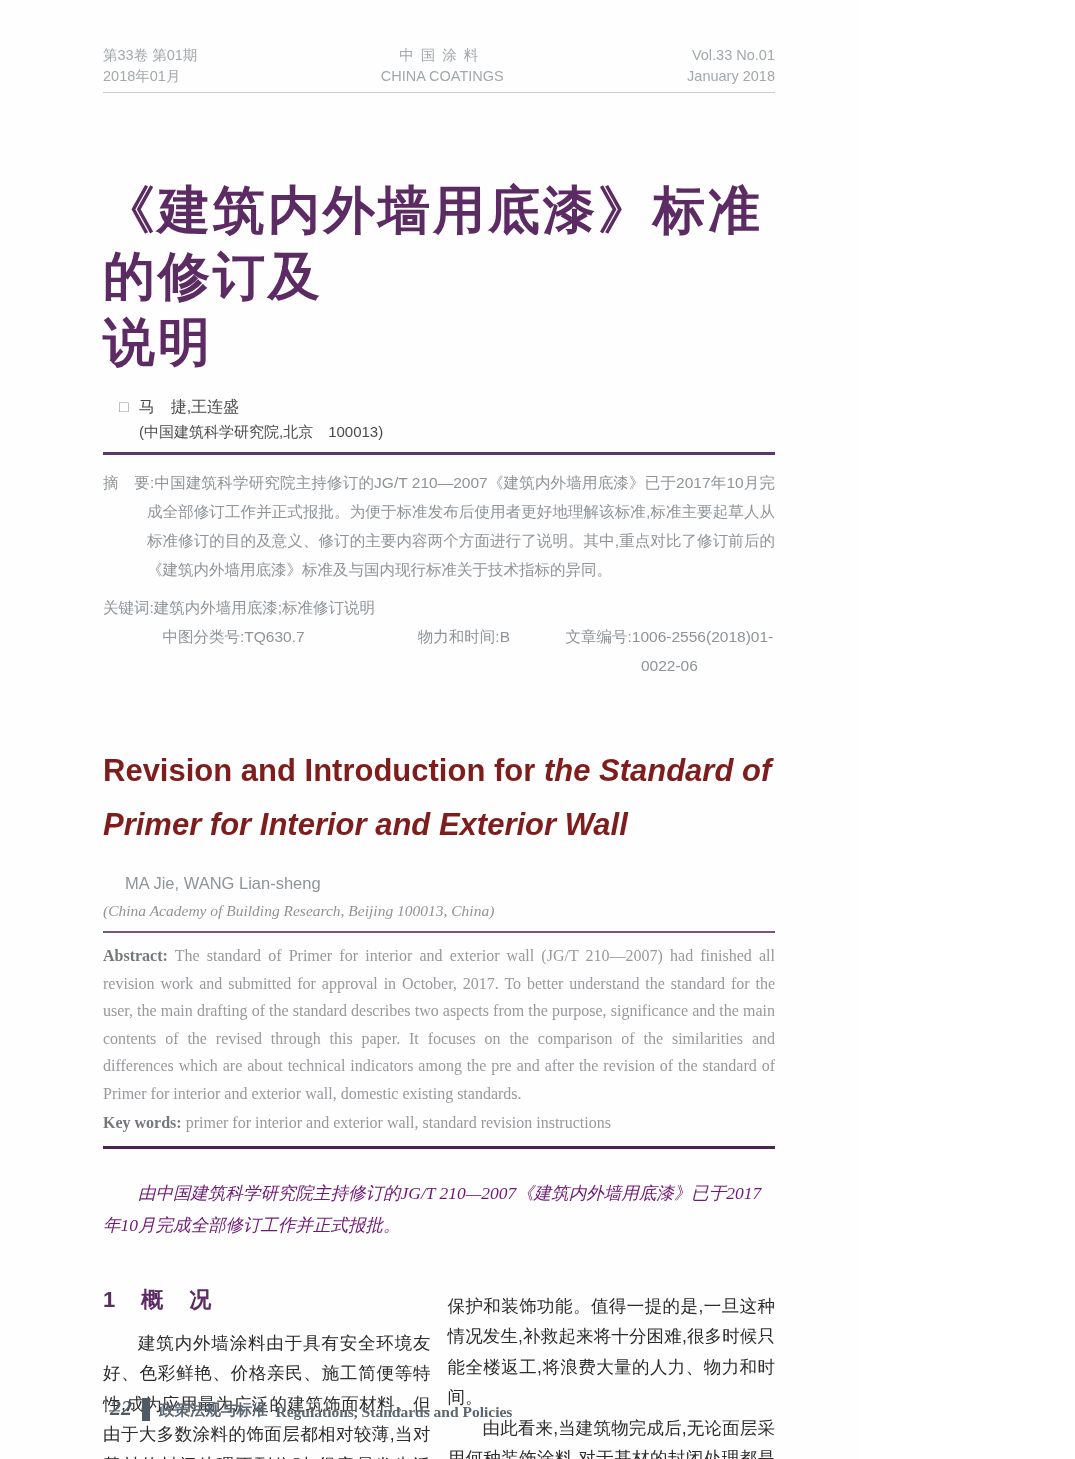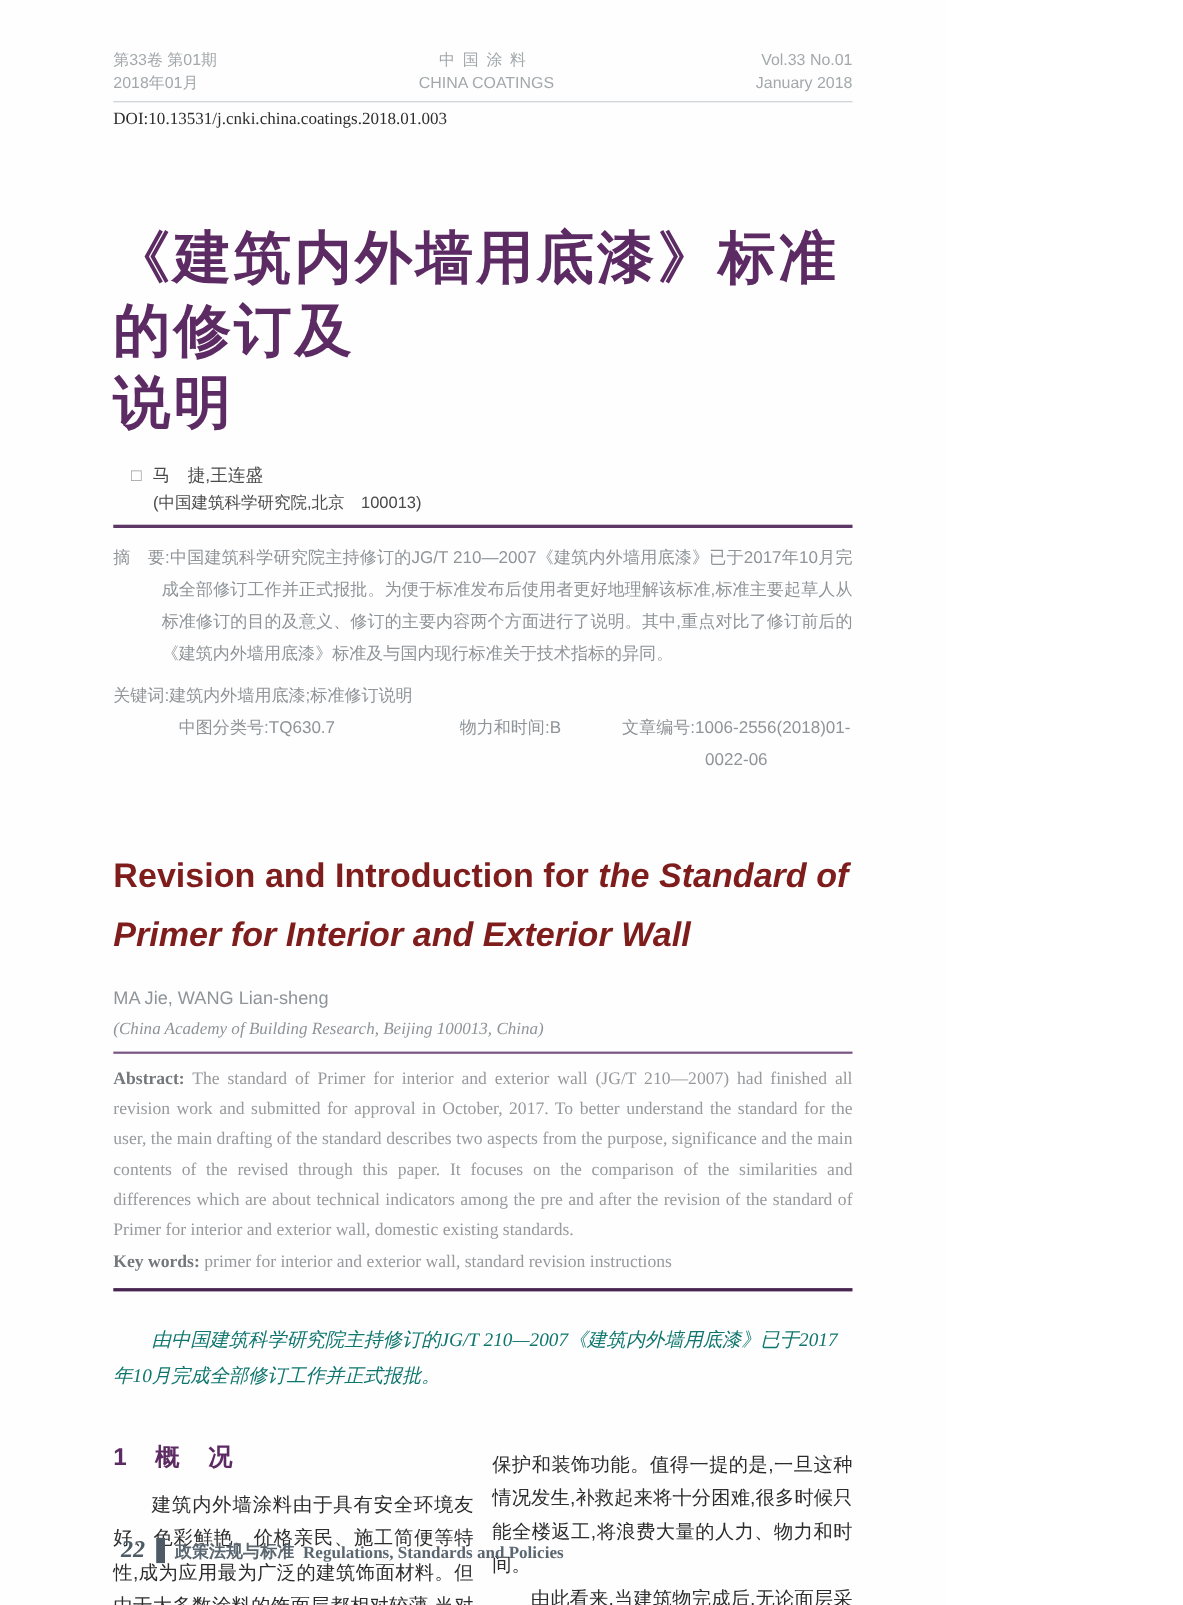--- a/index.html
+++ b/index.html
@@ -29,32 +29,32 @@
   .abs-cn { color:#8f9498; font-size:15.5px; line-height:29px; margin-top:13px; }
   .abs-body { padding-left:44px; text-indent:-44px; text-align:justify; }
   .kw-row { margin-top:9px; }
   .meta-row { display:flex; margin-top:0;text-align:center; }
   .meta-item1 { width:327px; }
   .meta-item2 { width:250px; }
 
   
   .title-en { margin-top:64px; font-size:31px; font-weight:bold; color:#7f1d1d; line-height:54px; }
   .title-en .t-italic { font-style:italic; }
-  .authors-en { margin-top:22px; color:#8f9498; font-size:16.5px; }
+  .authors-en { margin-top:22px; color:#8f9498; font-size:16.5px;margin-left:22px; }
   .affil-en { margin-top:9px; font-family:"Liberation Serif","DejaVu Serif",serif; font-style:italic; color:#8f9498; font-size:15.5px; }
   .rule-purple2 { height:2px; background:#7a5584; margin-top:11px; }
 
   
   .abs-en { font-family:"Liberation Serif","DejaVu Serif",serif; color:#97999c; font-size:16px; line-height:27.5px; text-align:justify; margin-top:9px; }
   .abs-en b { color:#74787c; }
   .kw-en { margin-top:2px; text-align:left; }
   .rule-dark { height:3px; background:#472550; margin-top:9px; }
 
   
-  .intro { margin-top:28px; color:#0f766e; font-size:17.5px; line-height:32px; text-indent:2em;
+  .intro { margin-top:28px; color:#701a75; font-size:17.5px; line-height:32px; text-indent:2em;
            font-family:"Liberation Serif","DejaVu Serif",serif; font-style:italic; padding-right:6px; }
 
   
   .columns { display:flex; gap:17px; margin-top:44px;align-items:center; }
   .col { width:435px; }
   .sec-heading { font-size:22px; color:#5d2b63; font-weight:bold; margin-bottom:13px; letter-spacing:2px; }
   .body-p { font-size:17.5px; line-height:30.5px; color:#2c2c2c; text-align:justify; text-justify:inter-ideograph; }
   .indent { text-indent:2em; }
 
   
@@ -78,21 +78,20 @@
       <div class="jh-center">
         <div class="cn">中国涂料</div>
         <div>CHINA COATINGS</div>
       </div>
       <div class="jh-right">
         <div>Vol.33 No.01</div>
         <div>January 2018</div>
       </div>
     </div>
     <div class="header-rule"></div>
-    <div class="doi">DOI:10.13531/j.cnki.china.coatings.2018.01.003</div>
 
     <h1 class="title-cn"><span>《建筑内外墙用底漆》标准的修订及</span><br><span>说明</span></h1>
 
     <div class="authors-cn">
       <span class="marker">□</span><span>马　捷,王连盛</span>
     </div>
     <div class="affil-cn">(中国建筑科学研究院,北京　100013)</div>
 
     <div class="rule-purple"></div>
 

